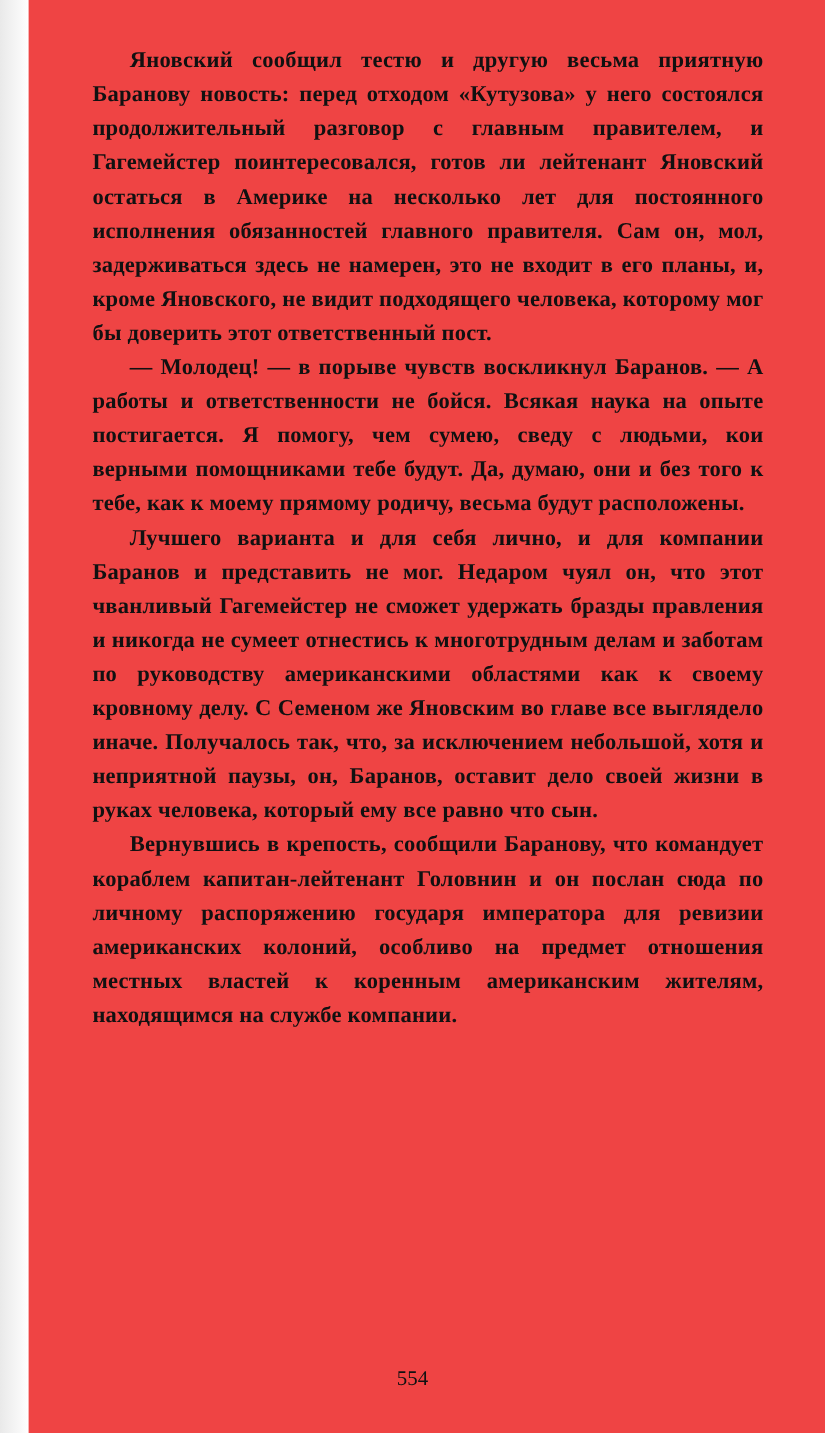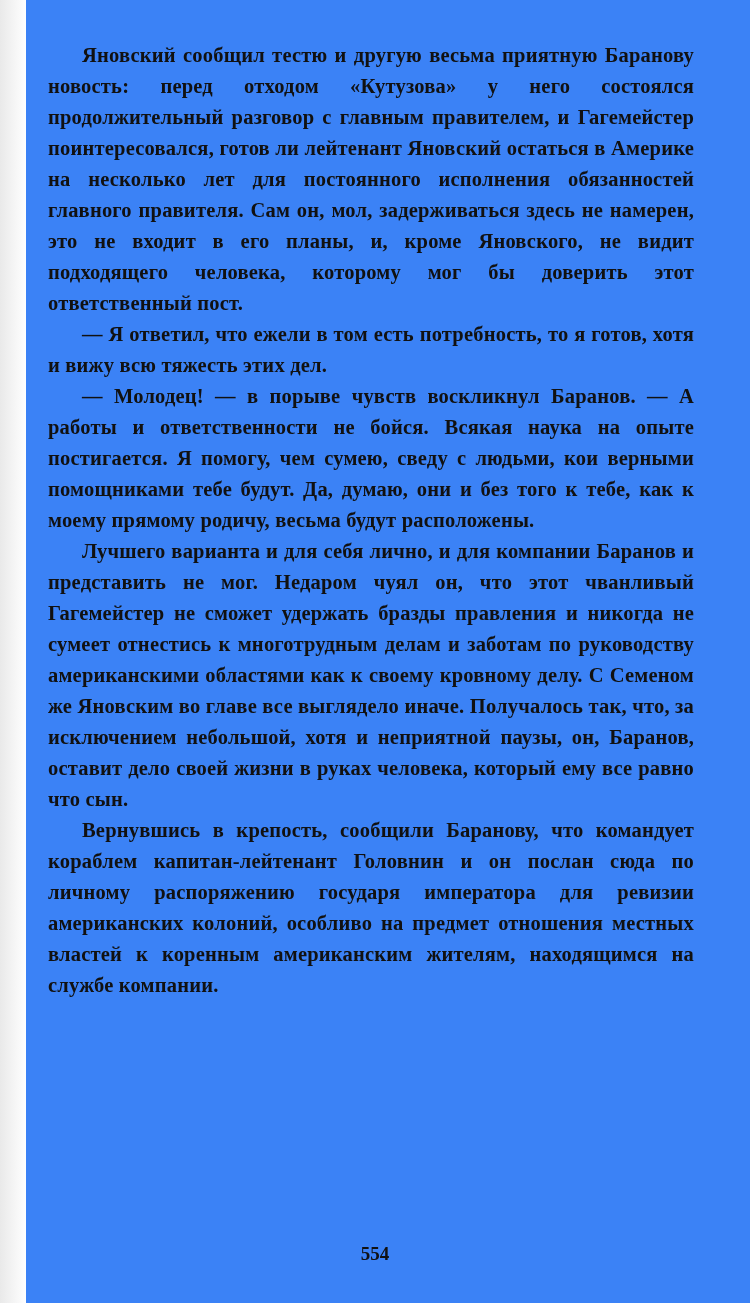--- a/index.html
+++ b/index.html
@@ -10,23 +10,23 @@
   body {
     width: 750px;
     height: 1303px;
     overflow: hidden;
     font-family: "Liberation Serif", serif;
   }
   .page {
     position: relative;
     width: 750px;
     height: 1303px;
-    background: #3b82f6;
+    background: #ef4444;
     box-sizing: border-box;
-    padding: 40px 56px 0 48px;
+    padding: 40px 56px 0 84px;
   }
   .page::before {
     
     content: "";
     position: absolute;
     left: 0; top: 0;
     width: 26px; height: 100%;
     background: linear-gradient(to right, #e9e9e9, #ffffff);
     pointer-events: none;
   }
@@ -48,31 +48,30 @@
     text-indent: 34px;
   }
   .pageno {
     position: absolute;
     left: 0;
     right: 0;
     bottom: 38px;
     text-align: center;
     font-family: "Liberation Serif", serif;
     font-size: 19px;
-    font-weight: 700;
+    font-weight: 400;
     color: #111111;
   }
 </style>
 </head>
 <body>
 
 <div class="page">
 
   <div class="body-text">
     <p>Яновский сообщил тестю и другую весьма приятную Баранову  новость: перед отходом «Кутузова» у него состоялся продолжительный разговор с главным правителем, и Гагемейстер  поинтересовался, готов ли лейтенант Яновский остаться в Америке на несколько лет для постоянного исполнения обязанностей главного правителя. Сам он, мол, задерживаться здесь не намерен, это не входит в его планы, и, кроме Яновского, не видит подходящего человека, которому мог бы доверить этот ответственный пост.</p>
-    <p class="dash">— Я ответил, что ежели в том есть потребность, то я готов, хотя и вижу всю тяжесть этих дел.</p>
     <p class="dash">— Молодец! — в порыве чувств воскликнул Баранов. — А работы и ответственности не бойся. Всякая наука на опыте постигается. Я помогу, чем сумею, сведу с людьми, кои верными помощниками тебе будут. Да, думаю, они и без того к тебе, как к моему прямому родичу, весьма будут расположены.</p>
     <p>Лучшего варианта и для себя лично, и для компании Баранов и представить не мог. Недаром чуял он, что этот чванливый Гагемейстер не сможет удержать бразды правления и никогда не сумеет отнестись к многотрудным делам и заботам по руководству американскими областями как к своему кровному делу. С Семеном же Яновским во главе все выглядело иначе. Получалось так, что, за исключением небольшой, хотя и неприятной паузы, он, Баранов, оставит дело своей жизни в руках человека, который ему все равно что сын.</p>
     <p>Вернувшись в крепость, сообщили Баранову, что командует кораблем капитан-лейтенант Головнин и он послан сюда по личному распоряжению государя императора для ревизии американских колоний, особливо на предмет отношения местных властей к коренным американским жителям, находящимся на службе компании.</p>
   </div>
 
   <div class="pageno">554</div>
 </div>
 
 </body></html>

